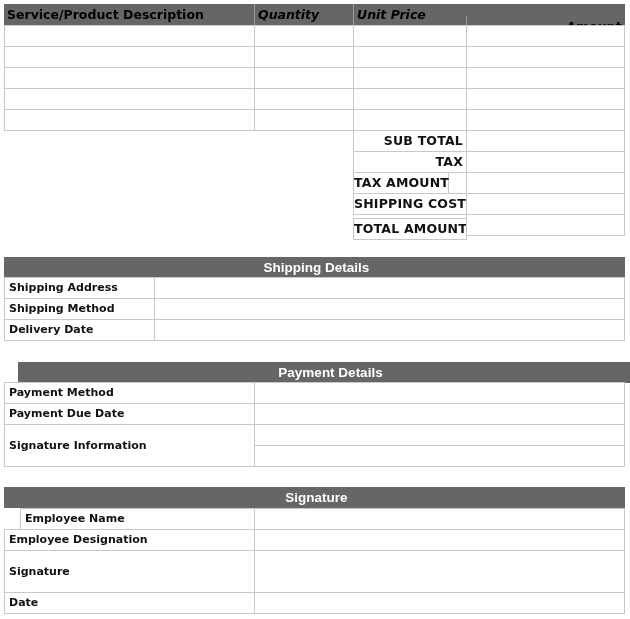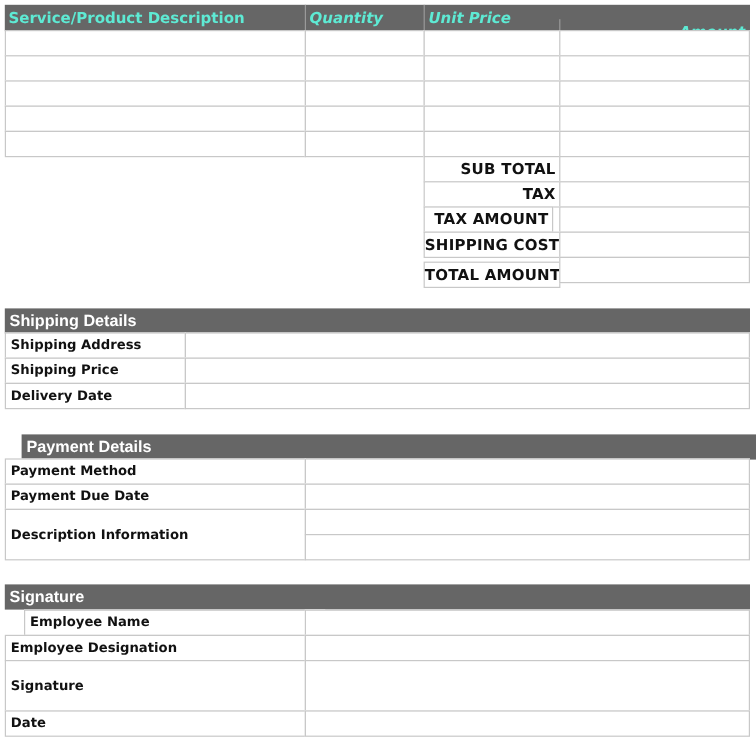--- a/index.html
+++ b/index.html
@@ -1,22 +1,22 @@
 <!DOCTYPE html>
 <html><head>
 <meta charset="utf-8">
 <style>
   html, body { margin:0; padding:0; background:#ffffff; }
   body { width:630px; height:619px; position:relative; font-family:"DejaVu Sans", sans-serif; overflow:hidden; }
   .abs { position:absolute; box-sizing:border-box; }
-  .hdr { background:#666666; color:#5eead4; font-weight:bold; font-size:12.5px; line-height:21px; }
+  .hdr { background:#666666; color:#000000; font-weight:bold; font-size:12.5px; line-height:21px; }
   .cell { border:1px solid #c8c8c8; background:#ffffff; }
   .lbl { font-weight:bold; font-size:11px; color:#111; line-height:20px; padding-left:4px; white-space:nowrap; }
   .rlbl { font-weight:bold; font-size:12.5px; color:#111; line-height:20px; text-align:right; padding-right:3px; white-space:nowrap; letter-spacing:0.2px; }
-  .sechdr { background:#666666; color:#fff; font-family:"Liberation Sans", sans-serif; font-weight:bold; font-size:13.5px; line-height:21px; padding-left:4px; }
+  .sechdr { background:#666666; color:#fff; font-family:"Liberation Sans", sans-serif; font-weight:bold; font-size:13.5px; line-height:21px; padding-left:4px;text-align:center; }
   .hcell { padding-left:3px; white-space:nowrap; }
   .hline { border-left:1px solid #c8c8c8;font-style:italic; }
 </style>
 </head>
 <body>
 
 <div class="abs hdr" style="left:4px;top:4px;width:621px;height:22px;">
   <div class="abs hcell" style="left:0;top:0;width:250px;height:22px;">Service/Product Description</div>
   <div class="abs hcell hline" style="left:250px;top:0;width:99px;height:22px;border-color:#9a9a9a;">Quantity</div>
   <div class="abs hcell hline" style="left:349px;top:0;width:113px;height:22px;border-color:#9a9a9a;">Unit Price</div>
@@ -54,45 +54,45 @@
     <div class="abs cell" style="left:353px;top:109px;width:114px;height:22px;"></div>
     <div class="abs cell" style="left:466px;top:109px;width:159px;height:22px;"></div>
   </div>
 </div>
 
 <div>
   <div class="abs cell rlbl" style="left:353px;top:130px;width:114px;height:22px;">SUB TOTAL</div>
   <div class="abs cell" style="left:466px;top:130px;width:159px;height:22px;"></div>
   <div class="abs cell rlbl" style="left:353px;top:151px;width:114px;height:22px;">TAX</div>
   <div class="abs cell" style="left:466px;top:151px;width:159px;height:22px;"></div>
-  <div class="abs cell rlbl" style="left:353px;top:172px;width:108px;height:22px;">TAX AMOUNT</div>
+  <div class="abs cell rlbl" style="left:353px;top:172px;width:96px;height:22px;">TAX AMOUNT</div>
   <div class="abs cell" style="left:466px;top:172px;width:159px;height:22px;"></div>
   <div class="abs cell rlbl" style="left:353px;top:193px;width:114px;height:22px;">SHIPPING COST</div>
   <div class="abs cell" style="left:466px;top:193px;width:159px;height:22px;"></div>
   <div class="abs cell rlbl" style="left:353px;top:218px;width:114px;height:22px;">TOTAL AMOUNT</div>
   <div class="abs cell" style="left:466px;top:214px;width:159px;height:22px;"></div>
 </div>
 
 <div>
   <div class="abs sechdr" style="left:4px;top:257px;width:621px;height:21px;">Shipping Details</div>
   <div class="abs cell lbl" style="left:4px;top:277px;width:151px;height:22px;">Shipping Address</div>
   <div class="abs cell" style="left:154px;top:277px;width:471px;height:22px;"></div>
-  <div class="abs cell lbl" style="left:4px;top:298px;width:151px;height:22px;">Shipping Price</div>
+  <div class="abs cell lbl" style="left:4px;top:298px;width:151px;height:22px;">Shipping Method</div>
   <div class="abs cell" style="left:154px;top:298px;width:471px;height:22px;"></div>
   <div class="abs cell lbl" style="left:4px;top:319px;width:151px;height:22px;">Delivery Date</div>
   <div class="abs cell" style="left:154px;top:319px;width:471px;height:22px;"></div>
 </div>
 
 <div>
   <div class="abs sechdr" style="left:18px;top:362px;width:621px;height:21px;">Payment Details</div>
   <div class="abs cell lbl" style="left:4px;top:382px;width:251px;height:22px;">Payment Method</div>
   <div class="abs cell" style="left:254px;top:382px;width:371px;height:22px;"></div>
   <div class="abs cell lbl" style="left:4px;top:403px;width:251px;height:22px;">Payment Due Date</div>
   <div class="abs cell" style="left:254px;top:403px;width:371px;height:22px;"></div>
-  <div class="abs cell lbl" style="left:4px;top:424px;width:251px;height:43px;line-height:41px;">Description Information</div>
+  <div class="abs cell lbl" style="left:4px;top:424px;width:251px;height:43px;line-height:41px;">Signature Information</div>
   <div class="abs cell" style="left:254px;top:424px;width:371px;height:22px;"></div>
   <div class="abs cell" style="left:254px;top:445px;width:371px;height:22px;"></div>
 </div>
 
 <div>
   <div class="abs sechdr" style="left:4px;top:487px;width:621px;height:21px;">Signature</div>
   <div class="abs cell lbl" style="left:4px;top:508px;width:251px;height:22px;margin-left:16px;">Employee Name</div>
   <div class="abs cell" style="left:254px;top:508px;width:371px;height:22px;"></div>
   <div class="abs cell lbl" style="left:4px;top:529px;width:251px;height:22px;">Employee Designation</div>
   <div class="abs cell" style="left:254px;top:529px;width:371px;height:22px;"></div>

